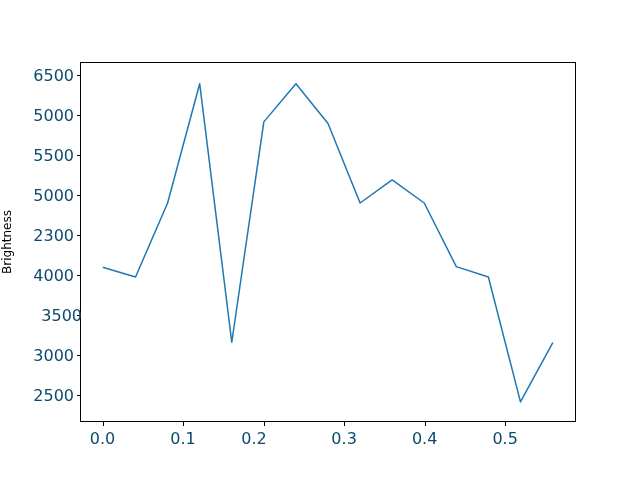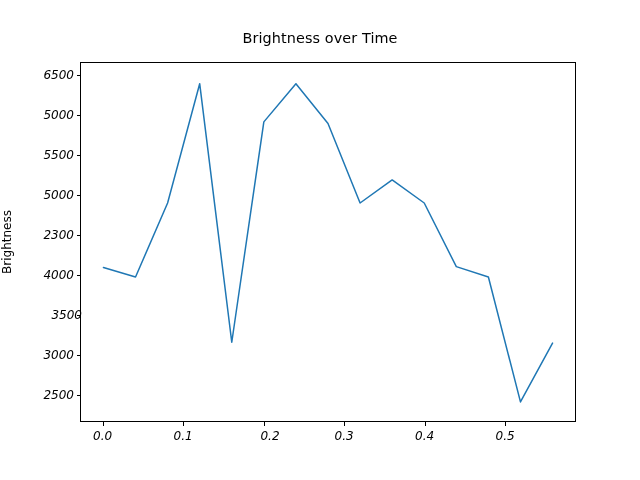--- a/index.html
+++ b/index.html
@@ -43,24 +43,23 @@
   #plot-svg {
     position: absolute;
     left: 0;
     top: 0;
     width: 100%;
     height: 100%;
     overflow: visible;
   }
   .tick-label {
     position: absolute;
-    font-size: 12px;
-    color: #000000;
+    font-size: 16px;
+    color: #0c4a6e;
     white-space: nowrap;
-    font-style: italic;
   }
   .ytick-label {
     text-align: right;
     transform: translateY(-50%);
   }
   .xtick-label {
     text-align: center;
     transform: translateX(-50%);
   }
   .tick-mark {
@@ -95,21 +94,20 @@
     transform-origin: left top;
     transform: rotate(-90deg) translateX(-50%);
     white-space: nowrap;
   }
 </style>
 </head>
 <body>
 
 <div id="figure">
 
-  <div id="chart-title">Brightness over Time</div>
 
   <div id="axes">
     <svg id="plot-svg" viewBox="0 0 496 360" preserveAspectRatio="none">
       <polyline id="data-line" fill="none" stroke="#1f77b4" stroke-width="1.5" stroke-linejoin="round" stroke-linecap="round" points="22.55,205.60 54.75,215.20 86.96,140.80 119.17,20.80 151.38,280.80 183.58,59.20 215.79,20.80 248.00,60.80 280.21,140.80 312.42,117.60 344.62,140.80 376.83,204.80 409.04,215.20 441.25,340.80 473.45,281.60"></polyline>
     </svg>
   </div>
 
   <div id="ytick-marks">
       <div class="tick-mark ytick-mark" style="top: 394.8px;"></div>
       <div class="tick-mark ytick-mark" style="top: 354.8px;"></div>
@@ -136,21 +134,21 @@
       <div class="tick-mark xtick-mark" style="left: 102.55px;"></div>
       <div class="tick-mark xtick-mark" style="left: 183.06px;"></div>
       <div class="tick-mark xtick-mark" style="left: 263.58px;"></div>
       <div class="tick-mark xtick-mark" style="left: 344.1px;"></div>
       <div class="tick-mark xtick-mark" style="left: 424.62px;"></div>
       <div class="tick-mark xtick-mark" style="left: 505.14px;"></div>
     </div>
   <div id="xtick-labels">
       <div class="tick-label xtick-label" style="left: 102.55px; top: 429px;">0.0</div>
       <div class="tick-label xtick-label" style="left: 183.06px; top: 429px;">0.1</div>
-      <div class="tick-label xtick-label" style="left: 270px; top: 429px;">0.2</div>
+      <div class="tick-label xtick-label" style="left: 254px; top: 429px;">0.2</div>
       <div class="tick-label xtick-label" style="left: 344.1px; top: 429px;">0.3</div>
       <div class="tick-label xtick-label" style="left: 424.62px; top: 429px;">0.4</div>
       <div class="tick-label xtick-label" style="left: 505.14px; top: 429px;">0.5</div>
     </div>
 
   <div id="ylabel">Brightness</div>
 
 </div>
 
 </body></html>

